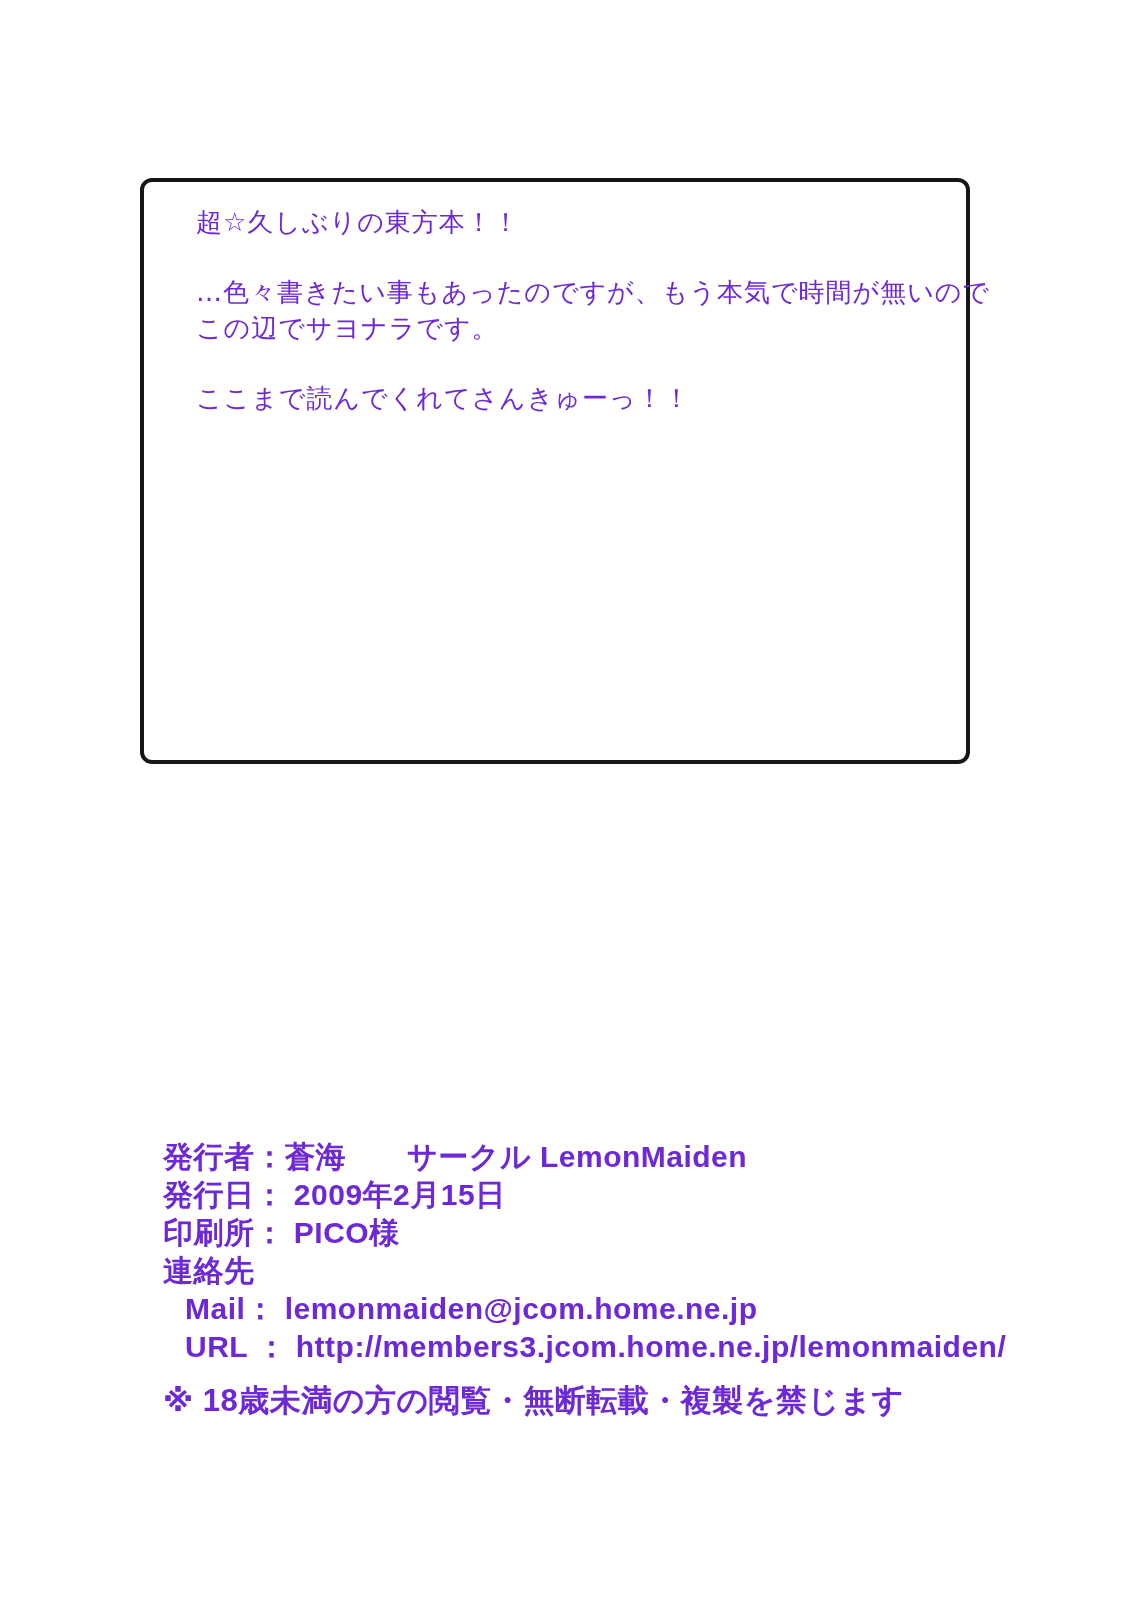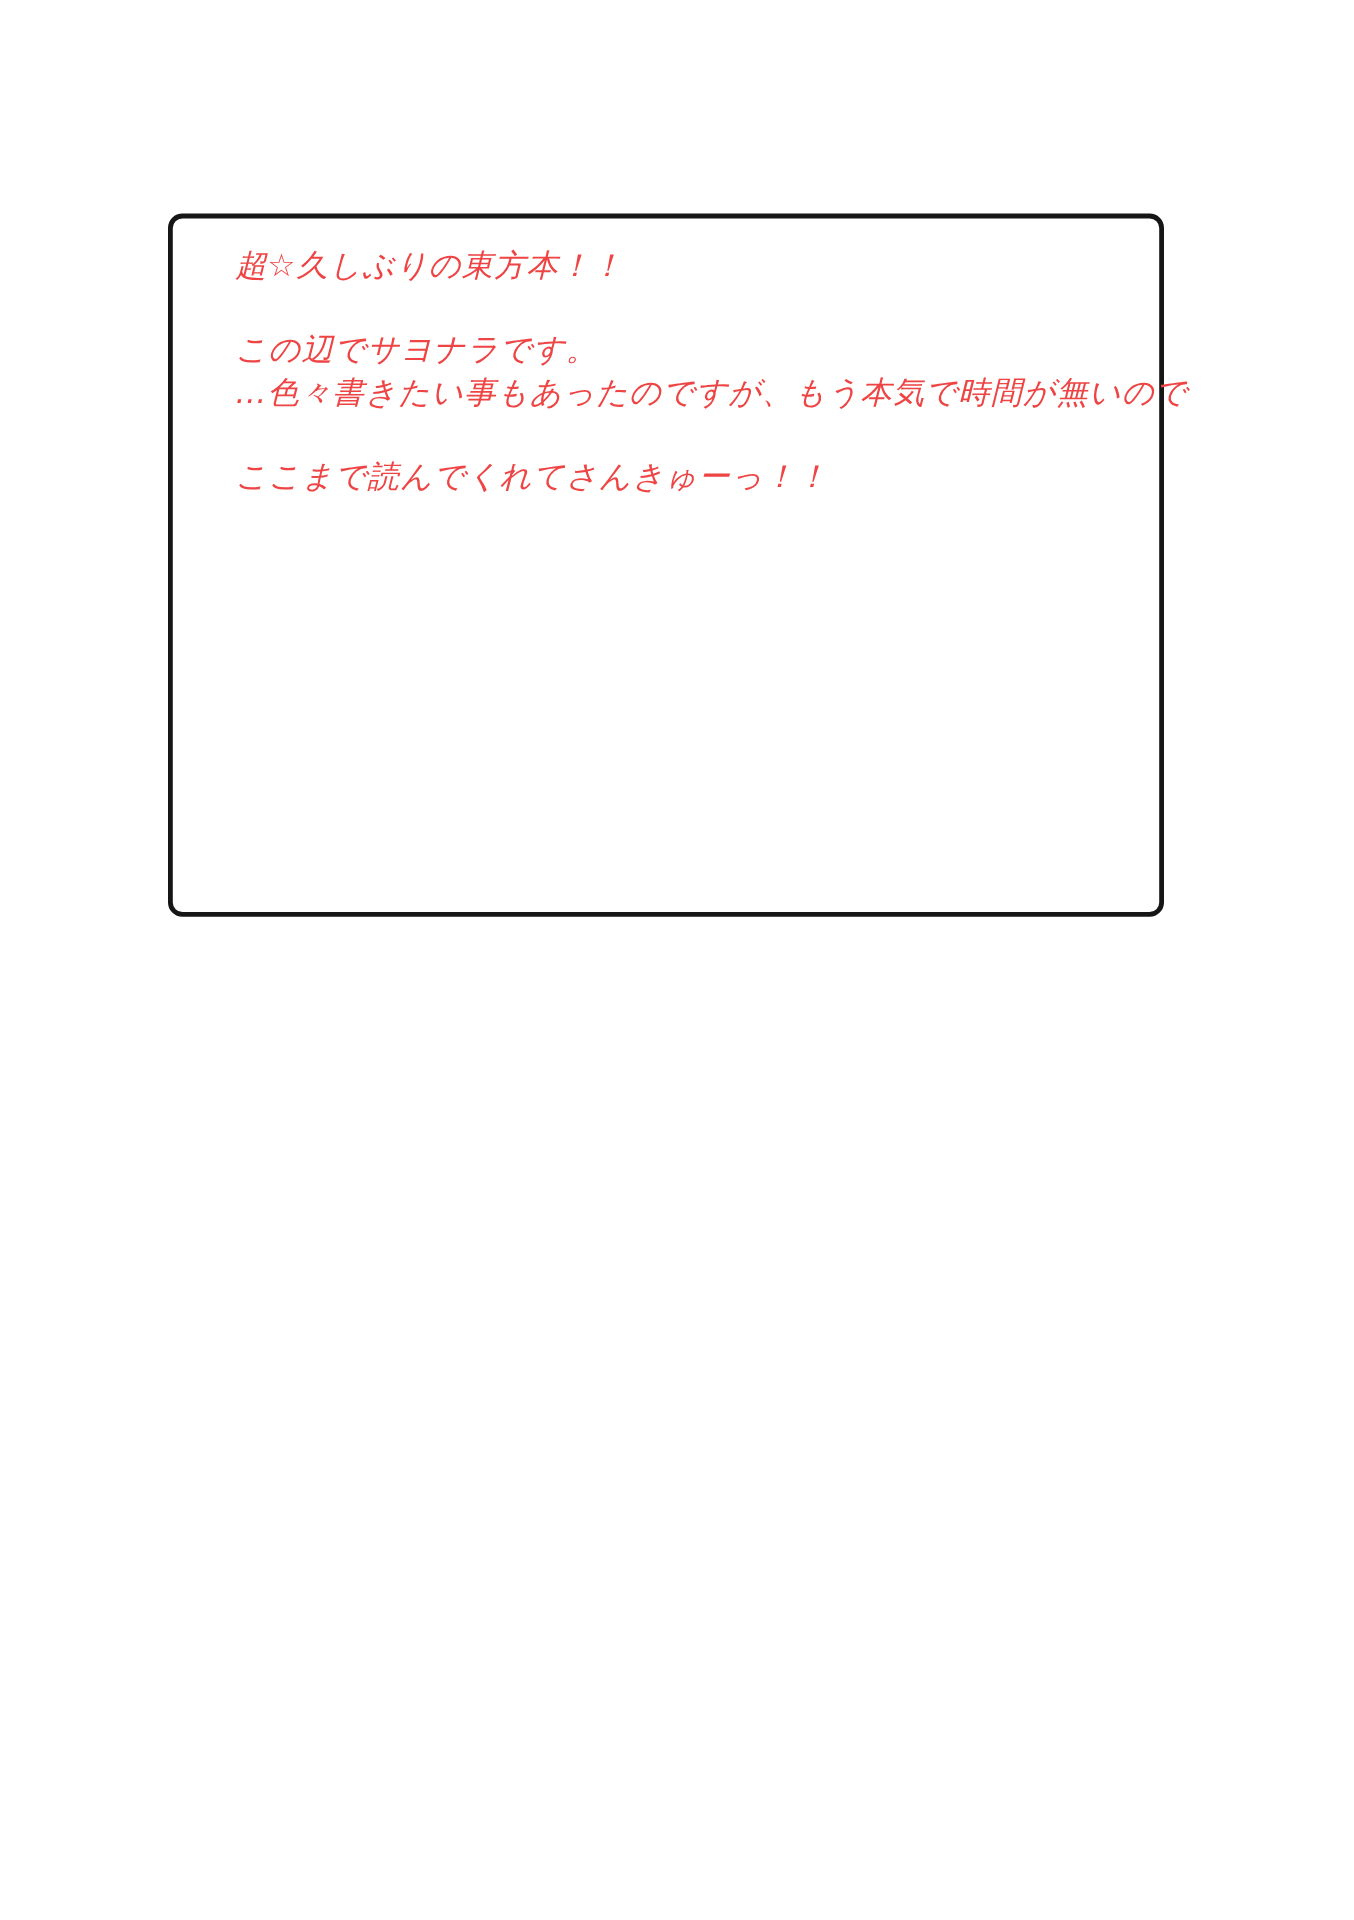--- a/index.html
+++ b/index.html
@@ -5,24 +5,23 @@
   html, body {
     margin: 0;
     padding: 0;
     background: #ffffff;
   }
   .page {
     position: relative;
     width: 1128px;
     height: 1600px;
     background: #ffffff;
-    color: #ef4444;
+    color: #6d28d9;
     font-family: "DejaVu Sans", sans-serif;
     overflow: hidden;
-    font-style: italic;
   }
   
   .afterword-box {
     position: absolute;
     left: 140px;
     top: 178px;
     width: 830px;
     height: 586px;
     box-sizing: border-box;
     border: 4px solid #161616;
@@ -69,22 +68,31 @@
 
 <div class="page">
 
   <div class="afterword-box">
     <p class="para">
       <span class="afterword-line">超☆久しぶりの東方本！！</span>
     </p>
     <p class="para">
     </p>
     <p class="para">
+      <span class="afterword-line">…色々書きたい事もあったのですが、もう本気で時間が無いので</span>
       <span class="afterword-line">この辺でサヨナラです。</span>
-      <span class="afterword-line">…色々書きたい事もあったのですが、もう本気で時間が無いので</span>
     </p>
     <p class="para">
       <span class="afterword-line">ここまで読んでくれてさんきゅーっ！！</span>
     </p>
   </div>
 
+  <div class="colophon">
+    <div class="crow">発行者：蒼海　　サークル LemonMaiden</div>
+    <div class="crow">発行日： 2009年2月15日</div>
+    <div class="crow">印刷所： PICO様</div>
+    <div class="crow">連絡先</div>
+    <div class="crow indent">Mail： lemonmaiden@jcom.home.ne.jp</div>
+    <div class="crow indent">URL ： http://members3.jcom.home.ne.jp/lemonmaiden/</div>
+    <div class="disclaimer">※ 18歳未満の方の閲覧・無断転載・複製を禁じます</div>
+  </div>
 
 </div>
 
 </body></html>

